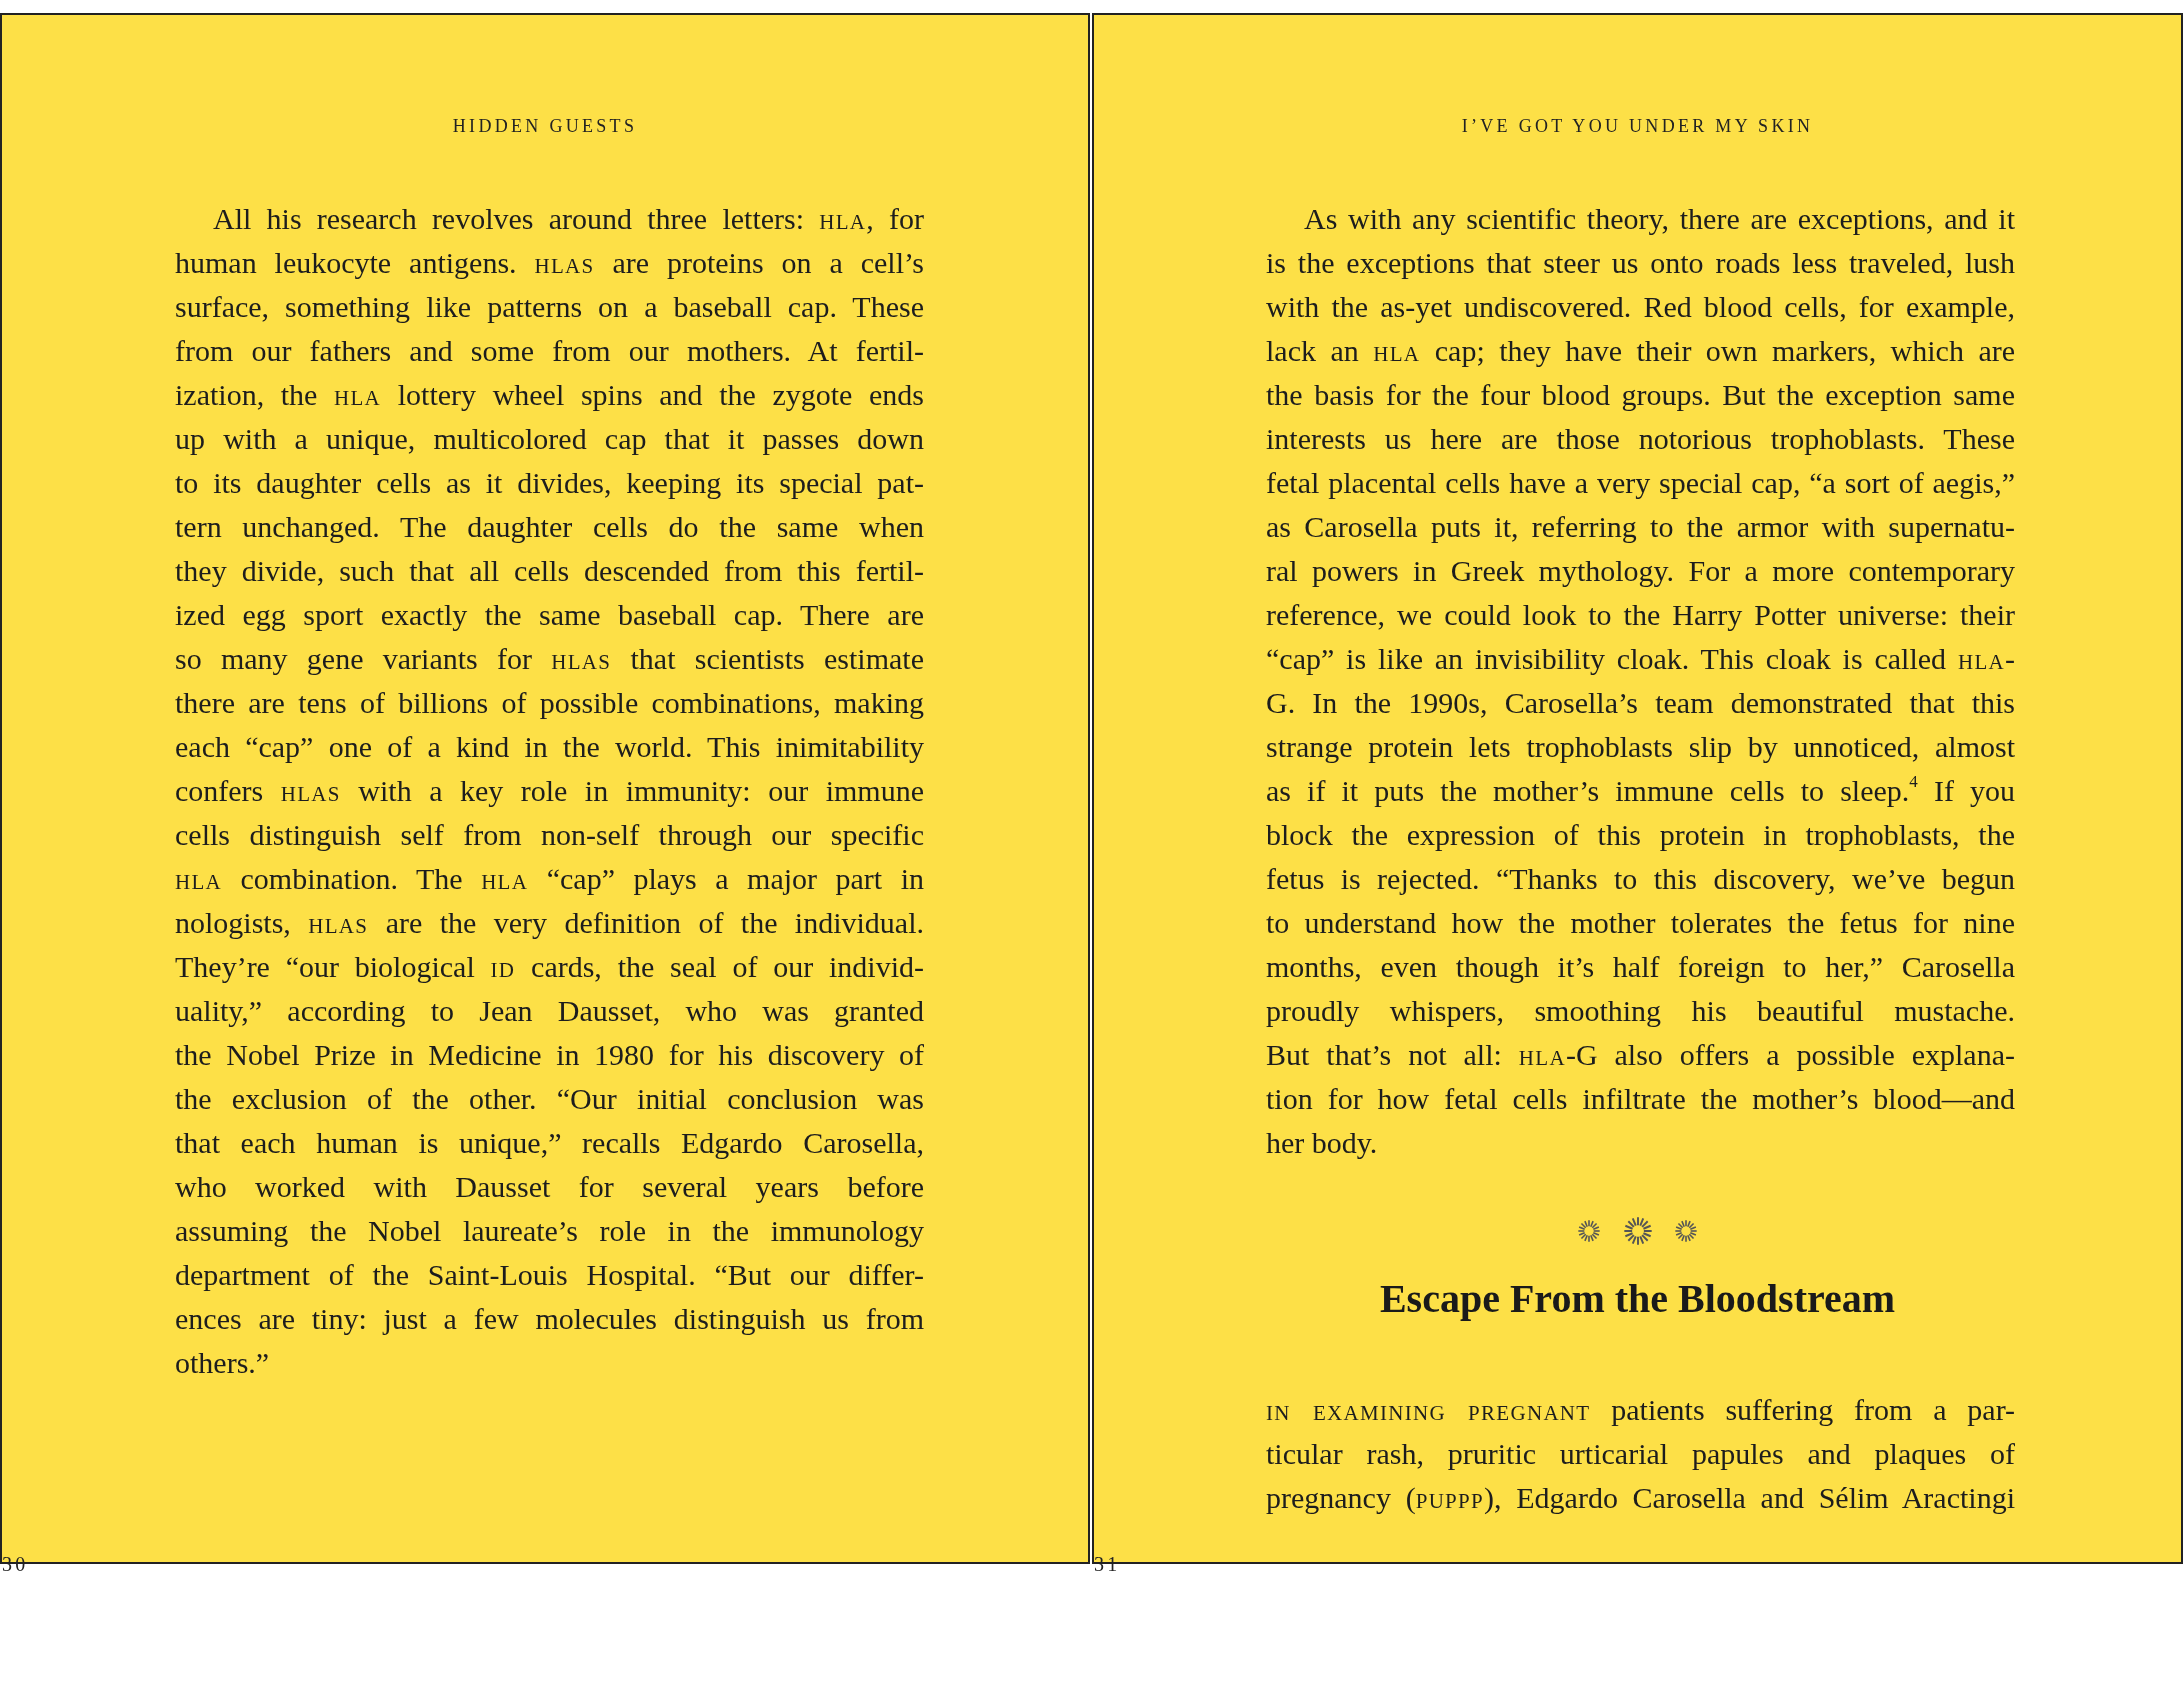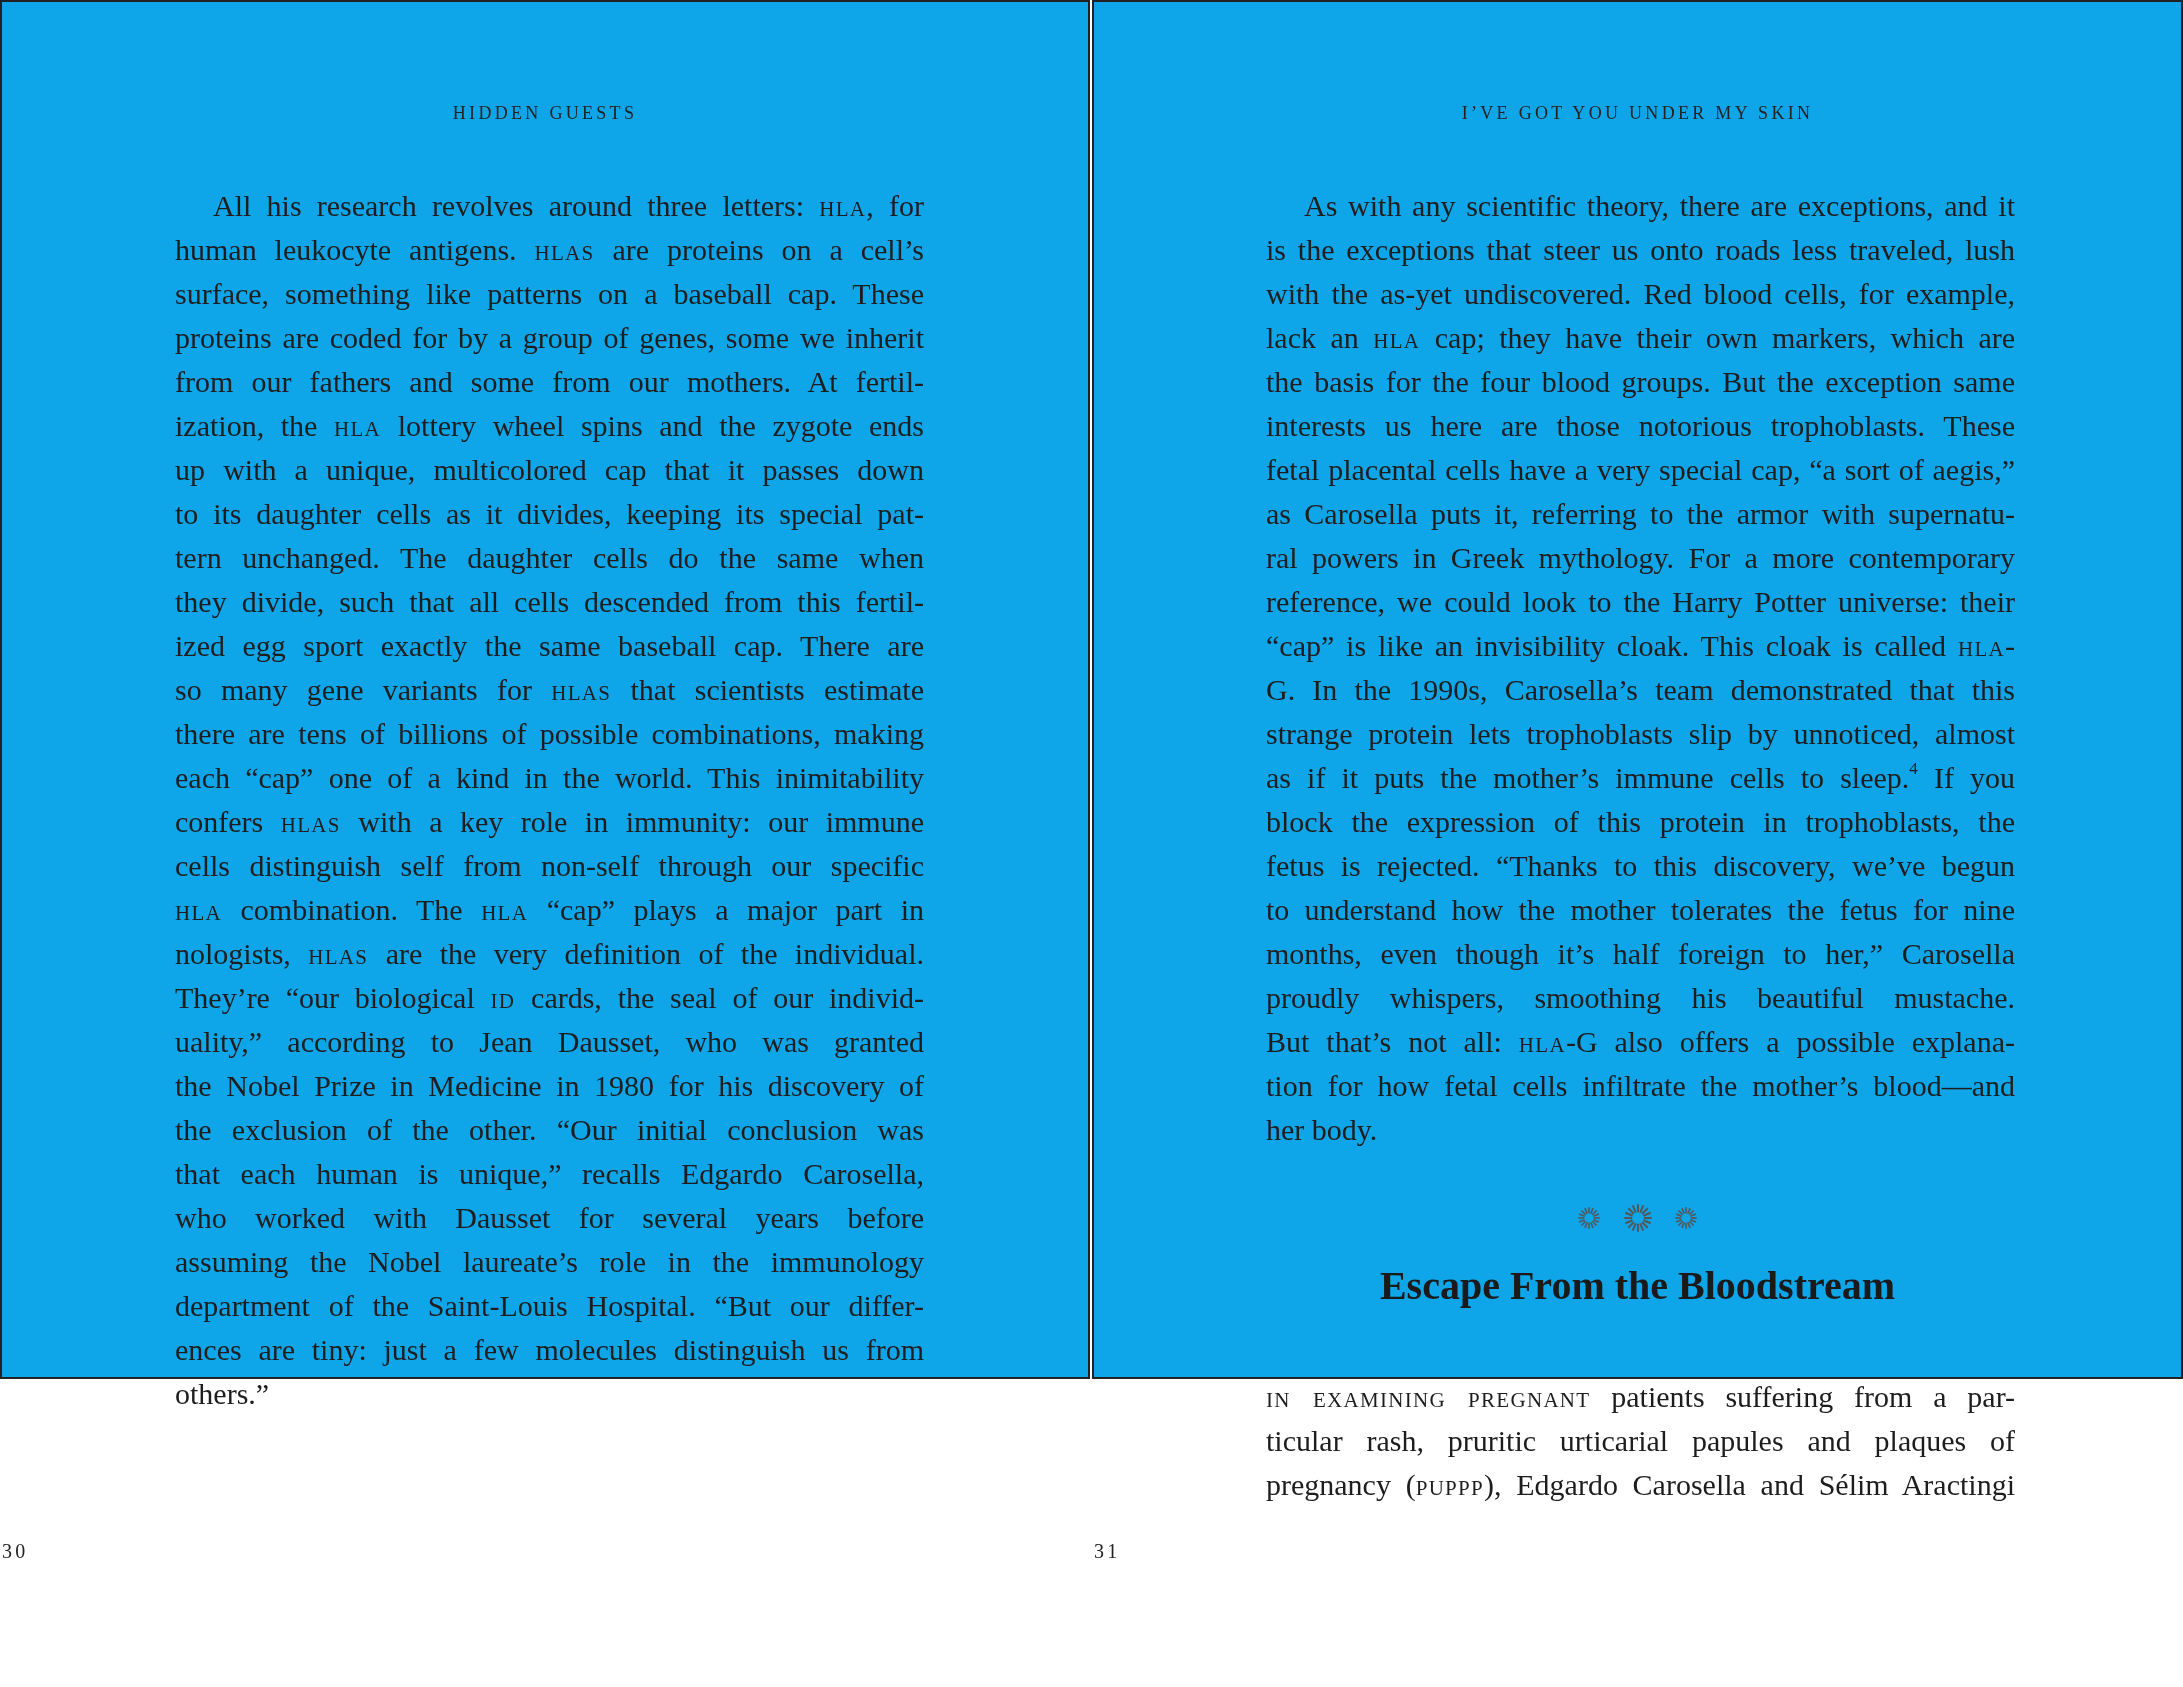--- a/index.html
+++ b/index.html
@@ -1,19 +1,19 @@
 <!DOCTYPE html>
 <html style="font-size:10.6px"><head>
 <meta charset="utf-8">
 <style>
   html, body { margin: 0; padding: 0; background: #ffffff; }
   body { width: 2183px; height: 1687px; position: relative; overflow: hidden;
          font-family: "Liberation Serif", "DejaVu Serif", serif; color: #1d1d1d; }
-  .page { position: absolute; top: 0; height: 1379px; box-sizing: border-box;
-          background: #0ea5e9; border: 2.6px solid #222; }
+  .page { position: absolute; top: 13px; height: 1551px; box-sizing: border-box;
+          background: #fde047; border: 2.6px solid #222; }
   .page.left { left: 0; width: 1090px; }
   .page.right { left: 1092px; width: 1091px; }
   .running-head { position: absolute; top: 101px; left: 0; right: 0; text-align: center;
                   font-size: 18px; letter-spacing: 3.3px; text-transform: uppercase; color: #222; }
   .text-block { position: absolute; width: 749px; font-size: 30px; line-height: 44px;
                 text-align: justify; hyphens: manual; margin-top: 27px; }
   .page.left .text-block { left: 173px; top: 155px; }
   .page.right .text-block.first { left: 1265px; left: 172px; top: 155px; }
   .line { display: block; white-space: nowrap; text-align: justify; text-align-last: justify; }
   .line.last { text-align-last: left; }
@@ -30,21 +30,20 @@
 </style>
 </head>
 <body>
 
 <div class="page left">
   <div class="running-head">Hidden Guests</div>
   <div class="text-block" id="left-lines">
       <span class="line indent">All his research revolves around three letters: <span class="sc">HLA</span>, for</span>
       <span class="line">human leukocyte antigens. <span class="sc">HLAs</span> are proteins on a cell’s</span>
       <span class="line">surface, something like patterns on a baseball cap. These</span>
-      <span class="line">proteins are coded for by a group of genes, some we inherit</span>
       <span class="line">from our fathers and some from our mothers. At fertil-</span>
       <span class="line">ization, the <span class="sc">HLA</span> lottery wheel spins and the zygote ends</span>
       <span class="line">up with a unique, multicolored cap that it passes down</span>
       <span class="line">to its daughter cells as it divides, keeping its special pat-</span>
       <span class="line">tern unchanged. The daughter cells do the same when</span>
       <span class="line">they divide, such that all cells descended from this fertil-</span>
       <span class="line">ized egg sport exactly the same baseball cap. There are</span>
       <span class="line">so many gene variants for <span class="sc">HLAs</span> that scientists estimate</span>
       <span class="line">there are tens of billions of possible combinations, making</span>
       <span class="line">each “cap” one of a kind in the world. This inimitability</span>

